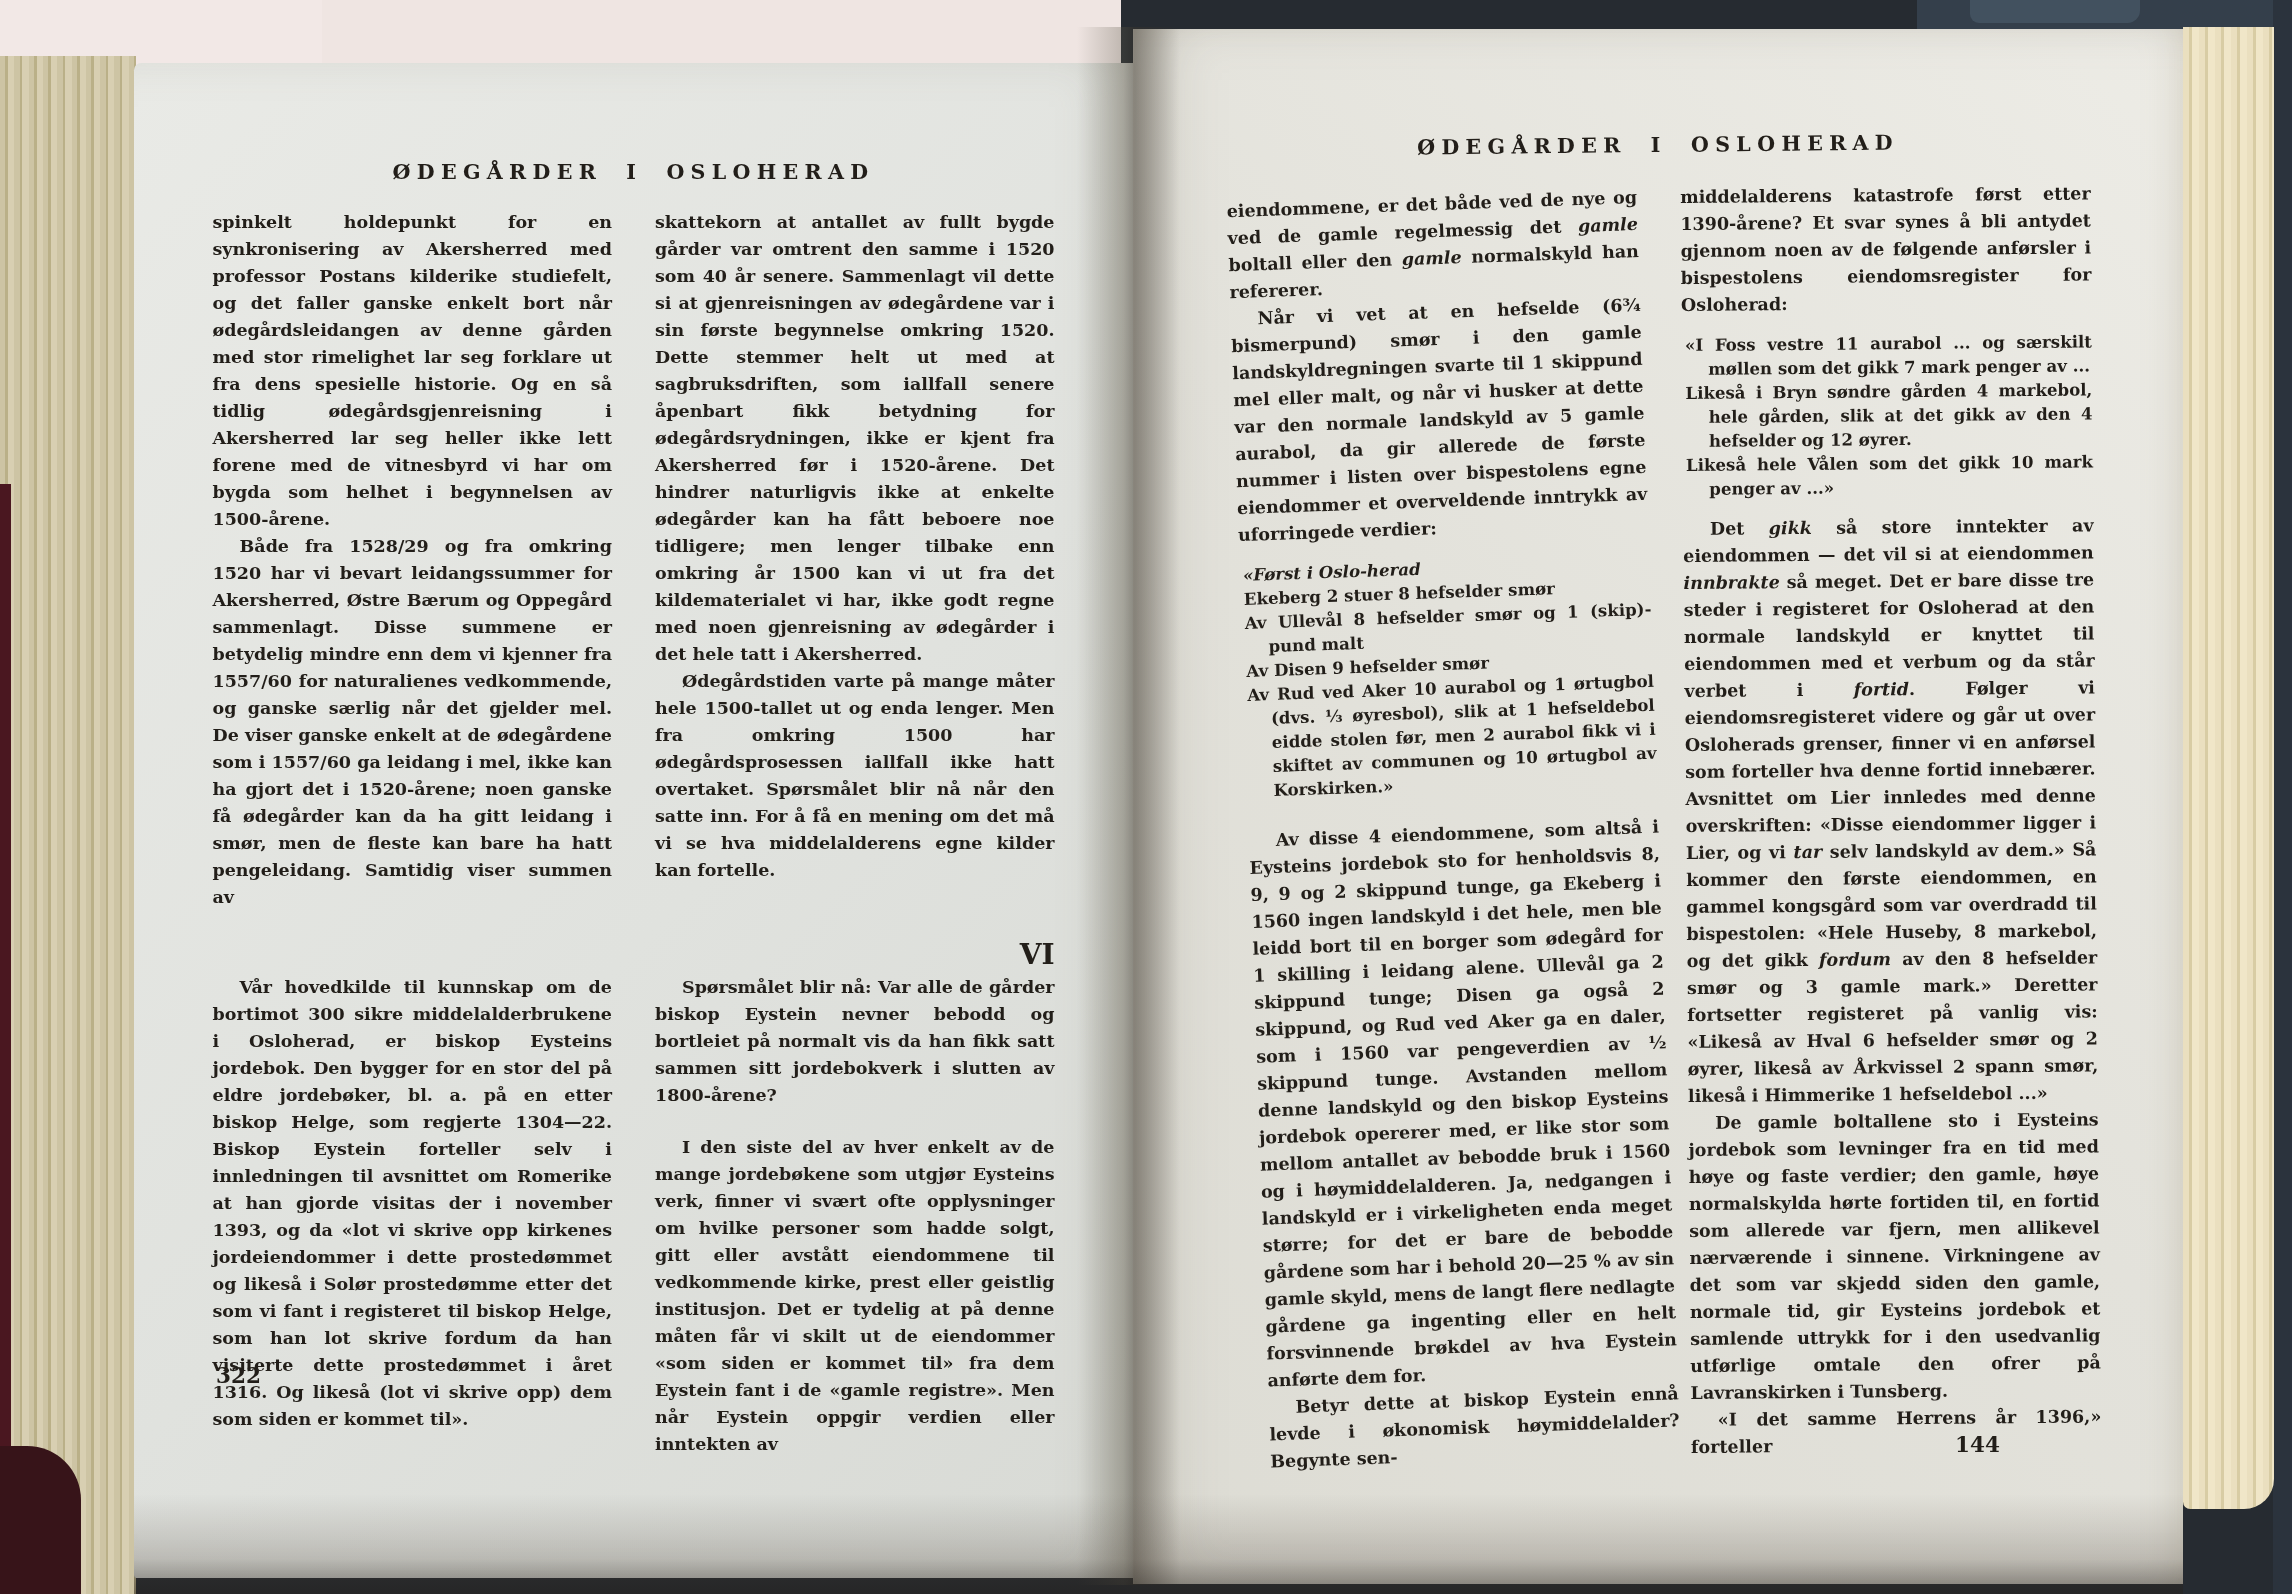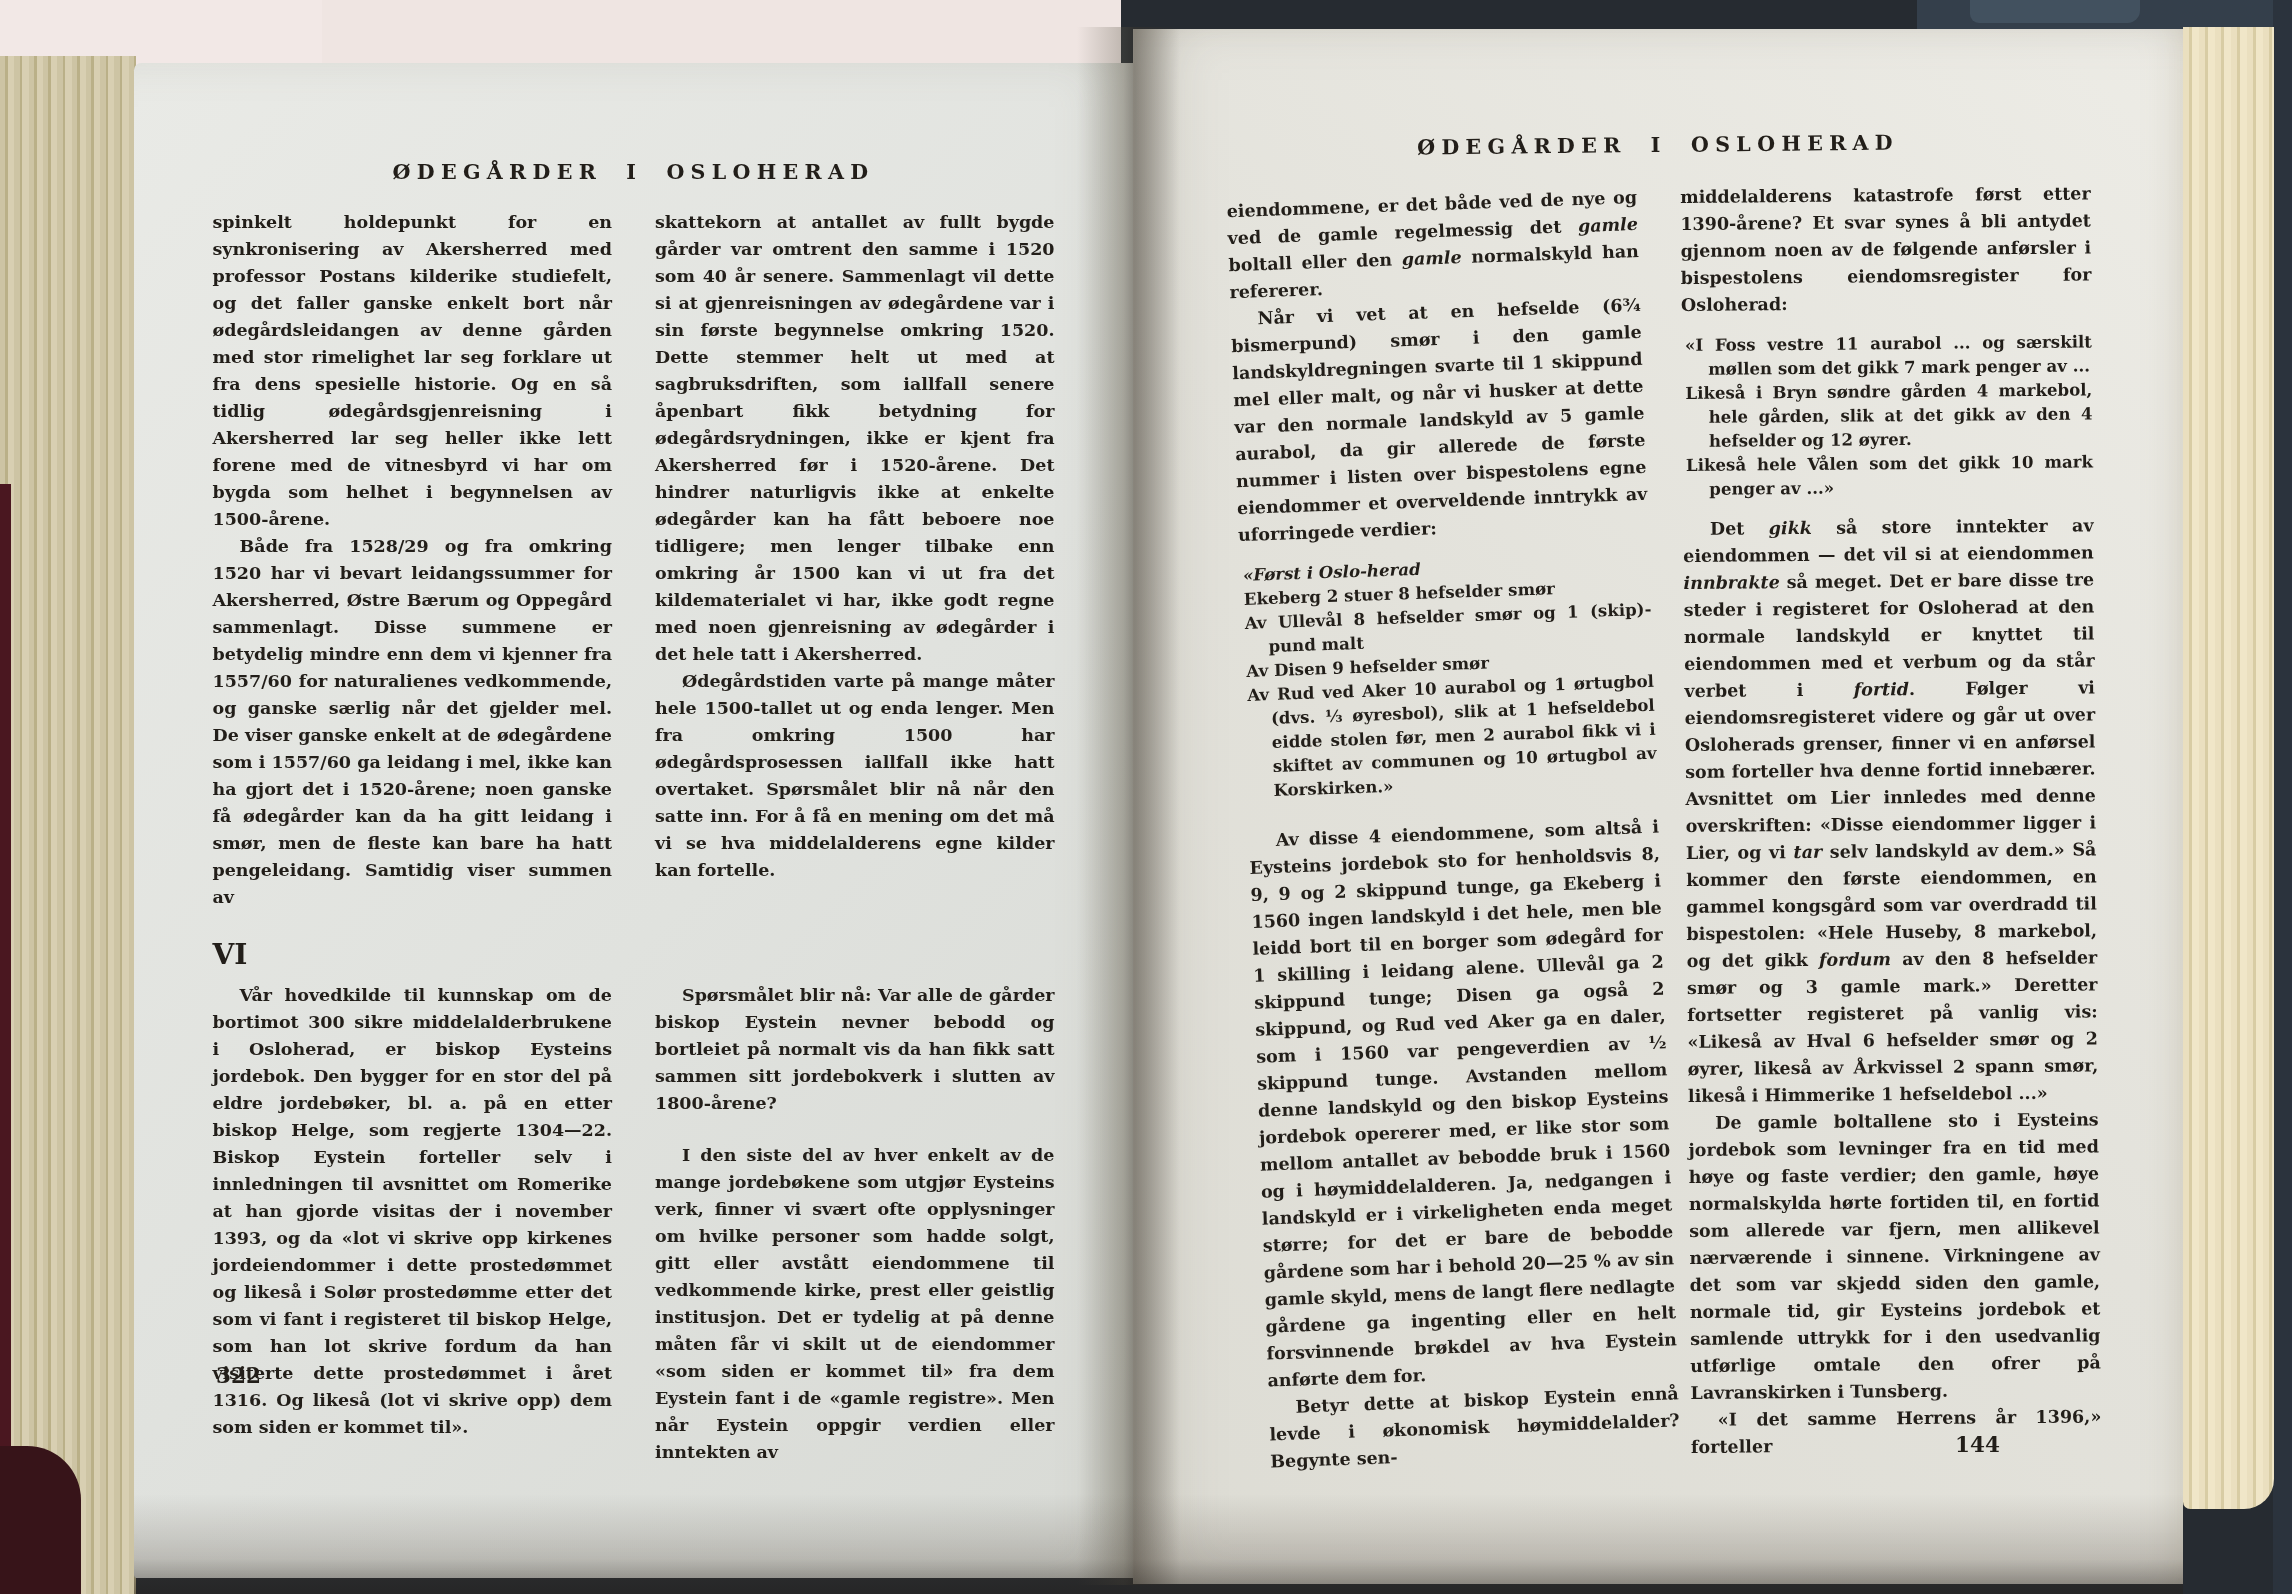--- a/index.html
+++ b/index.html
@@ -36,21 +36,21 @@
   .running-head{text-align:center;font-weight:bold;font-size:20.6px;letter-spacing:6.3px;word-spacing:10.7px;}
   .page-left .running-head{margin-top:97px;}
   .page-right .running-head{margin-top:104px;transform:rotate(-0.6deg);}
   .body-block{margin:25px auto 0;width:842px;}
   .page-right .body-block{width:864px;margin-top:27px;}
   .cols{display:flex;gap:43px;align-items:flex-start;}
   .col{flex:1 1 0;min-width:0;}
   .para{margin:0;font-size:17.5px;line-height:27px;text-align:justify;font-weight:bold;}
   .para.ind{text-indent:27px;}
   .para.gap{margin-top:25px;}
-  .section-head{text-align:left;font-weight:bold;font-size:28px;margin:27px 0 11px;}
+  .section-head{text-align:right;font-weight:bold;font-size:28px;margin:27px 0 3px;}
   .quote{margin:14.3px 0 14.3px 3.6px;font-size:16.6px;line-height:24px;font-weight:bold;}
   .quote-title{text-align:center;margin-bottom:3.6px;}
   .quote .line{padding-left:23px;text-indent:-23px;margin:0;text-align:justify;}
   .pagenum{position:absolute;font-weight:bold;font-size:21.5px;}
   .pagenum-left{left:82px;bottom:190px;text-align:right;}
   .pagenum-right{right:183px;bottom:127px;}
   .tilt-col{transform:rotate(-2deg);transform-origin:top right;}
   .tilt-col2{transform:rotate(-0.5deg);transform-origin:top left;}
   i{font-style:italic;}
 </style>

